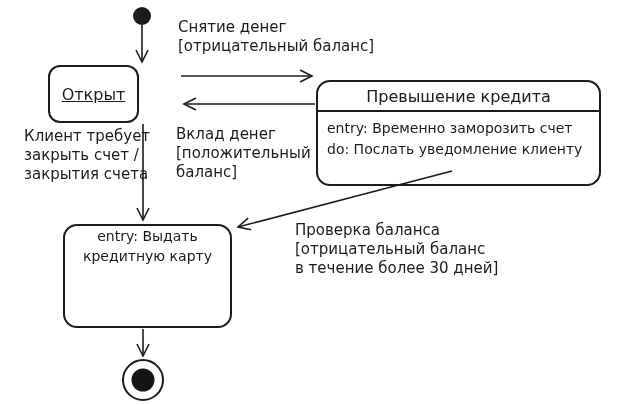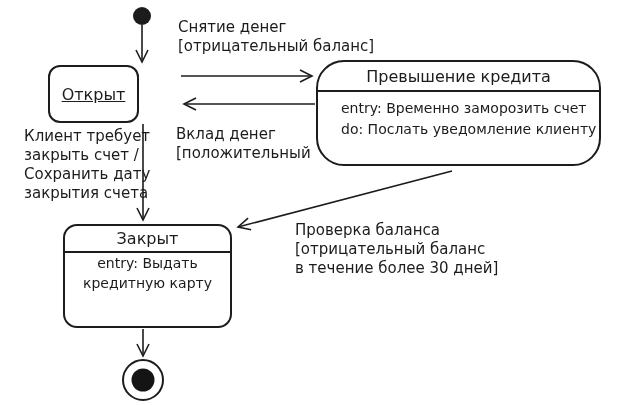--- a/index.html
+++ b/index.html
@@ -37,24 +37,24 @@
   .state-title {
     display: flex;
     align-items: center;
     justify-content: center;
     border-bottom: 2px solid #1c1c1c;
     font-size: 16px;
     box-sizing: border-box;
   }
   .state-body { font-size: 14px; }
   #state-open { left: 48px; top: 65px; width: 91px; height: 58px; text-decoration: underline; }
-  #state-overdraft { left: 316px; top: 60px; width: 285px; height: 106px; border-radius: 28px; }
+  #state-overdraft { left: 316px; top: 80px; width: 285px; height: 106px; }
   #state-overdraft .state-title { height: 30px; }
   #state-overdraft .state-body {
-    padding: 6px 2px 0 23px;
+    padding: 6px 2px 0 9px;
     line-height: 21px;
     white-space: nowrap;
   }
   #state-closed { left: 63px; top: 224px; width: 169px; height: 104px; }
   #state-closed .state-title { height: 27px; }
   #state-closed .state-body {
     text-align: center;
     padding-top: 0;
     line-height: 20px;
   }
@@ -81,41 +81,40 @@
 
   <div class="state compound" id="state-overdraft">
     <div class="state-title">Превышение кредита</div>
     <div class="state-body">
       <div>entry: Временно заморозить счет</div>
       <div>do: Послать уведомление клиенту</div>
     </div>
   </div>
 
   <div class="state compound" id="state-closed">
-    <div class="state-title">Закрыт</div>
     <div class="state-body">
       <div>entry: Выдать</div>
       <div>кредитную карту</div>
     </div>
   </div>
 
   <div class="edge-label" id="label-withdraw">
     <div>Снятие денег</div>
     <div>[отрицательный баланс]</div>
   </div>
 
   <div class="edge-label" id="label-deposit">
     <div>Вклад денег</div>
     <div>[положительный</div>
+    <div>баланс]</div>
   </div>
 
   <div class="edge-label" id="label-close-request">
     <div>Клиент требует</div>
     <div>закрыть счет /</div>
-    <div>Сохранить дату</div>
     <div>закрытия счета</div>
   </div>
 
   <div class="edge-label" id="label-balance-check">
     <div>Проверка баланса</div>
     <div>[отрицательный баланс</div>
     <div>в течение более 30 дней]</div>
   </div>
 
   <svg class="edges" viewBox="0 0 620 405">

